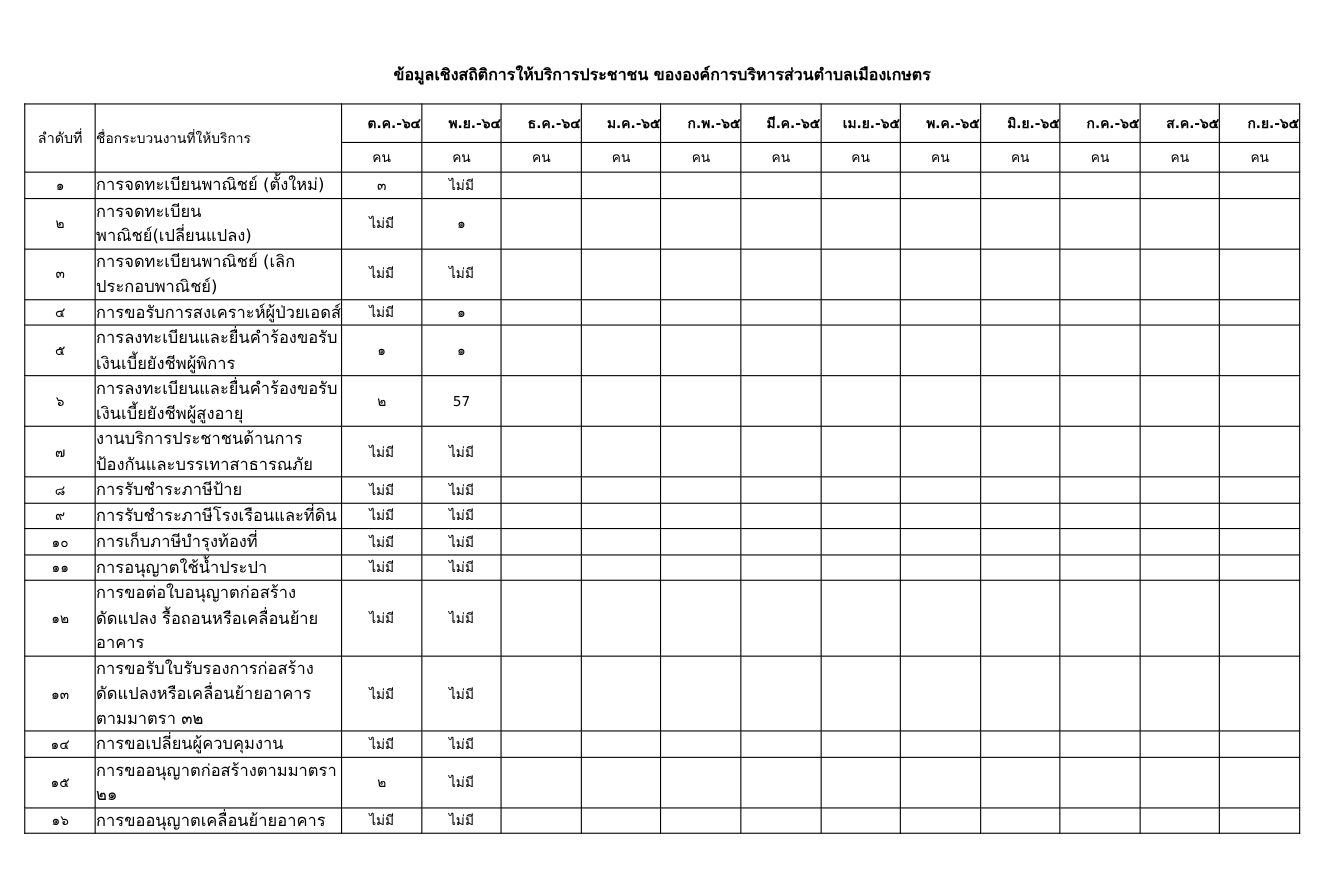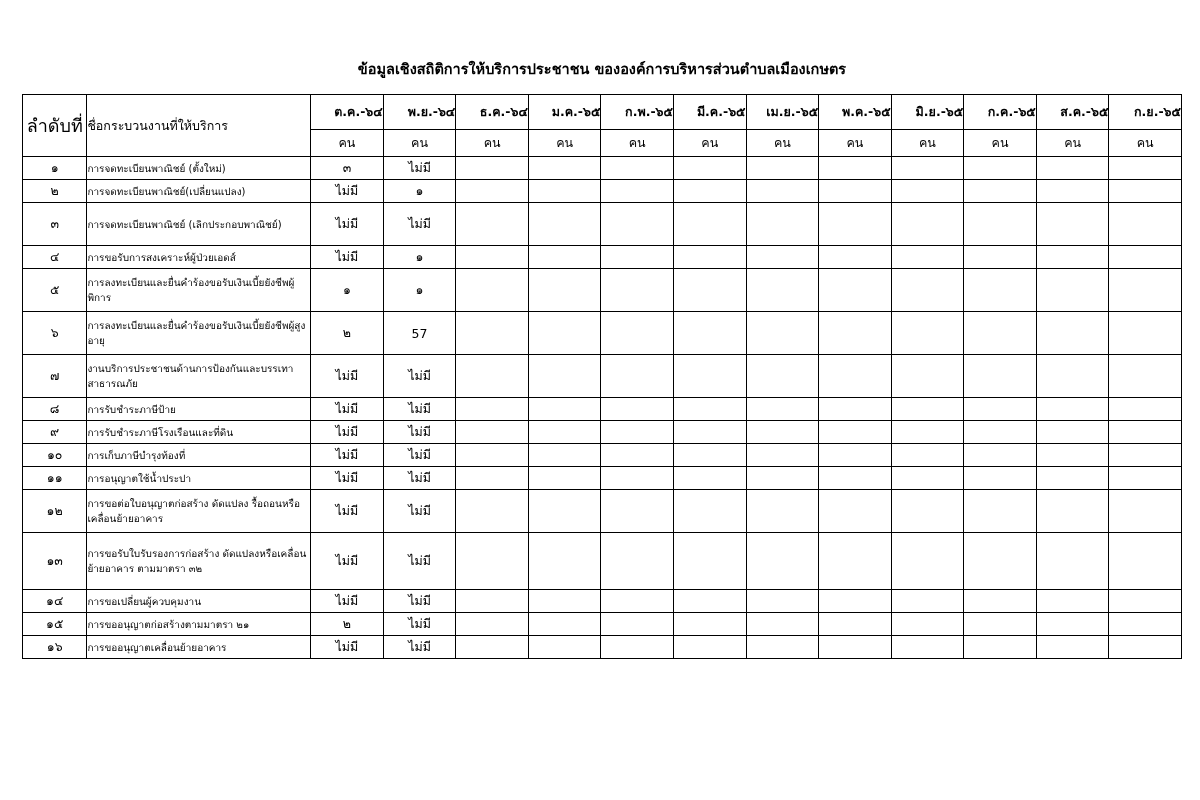--- a/index.html
+++ b/index.html
@@ -41,21 +41,21 @@
   table.stats td {
     border: 1px solid #000000;
     padding: 0;
     vertical-align: middle;
   }
   
   th.h-no {
     width: 62px;
     text-align: center;
     font-weight: normal;
-    font-size: 18px;
+    font-size: 13px;
   }
   th.h-name {
     width: 218px;
     text-align: left;
     font-weight: normal;
     font-size: 12.5px;
   }
   th.h-month {
     width: 70px;
     text-align: right;
@@ -70,21 +70,21 @@
     height: 26px;
   }
   
   td.c-no {
     text-align: center;
     font-size: 12.5px;
     padding: 3px 2px;
   }
   td.c-name {
     text-align: left;
-    font-size: 10px;
+    font-size: 15px;
     padding: 3px 6px 3px 8px;
     line-height: 1.5;
   }
   td.c-val {
     text-align: center;
     font-size: 12.5px;
     padding: 3px 2px;
     vertical-align: bottom;
   }
   tr.r-tall td { height: 42px; }

